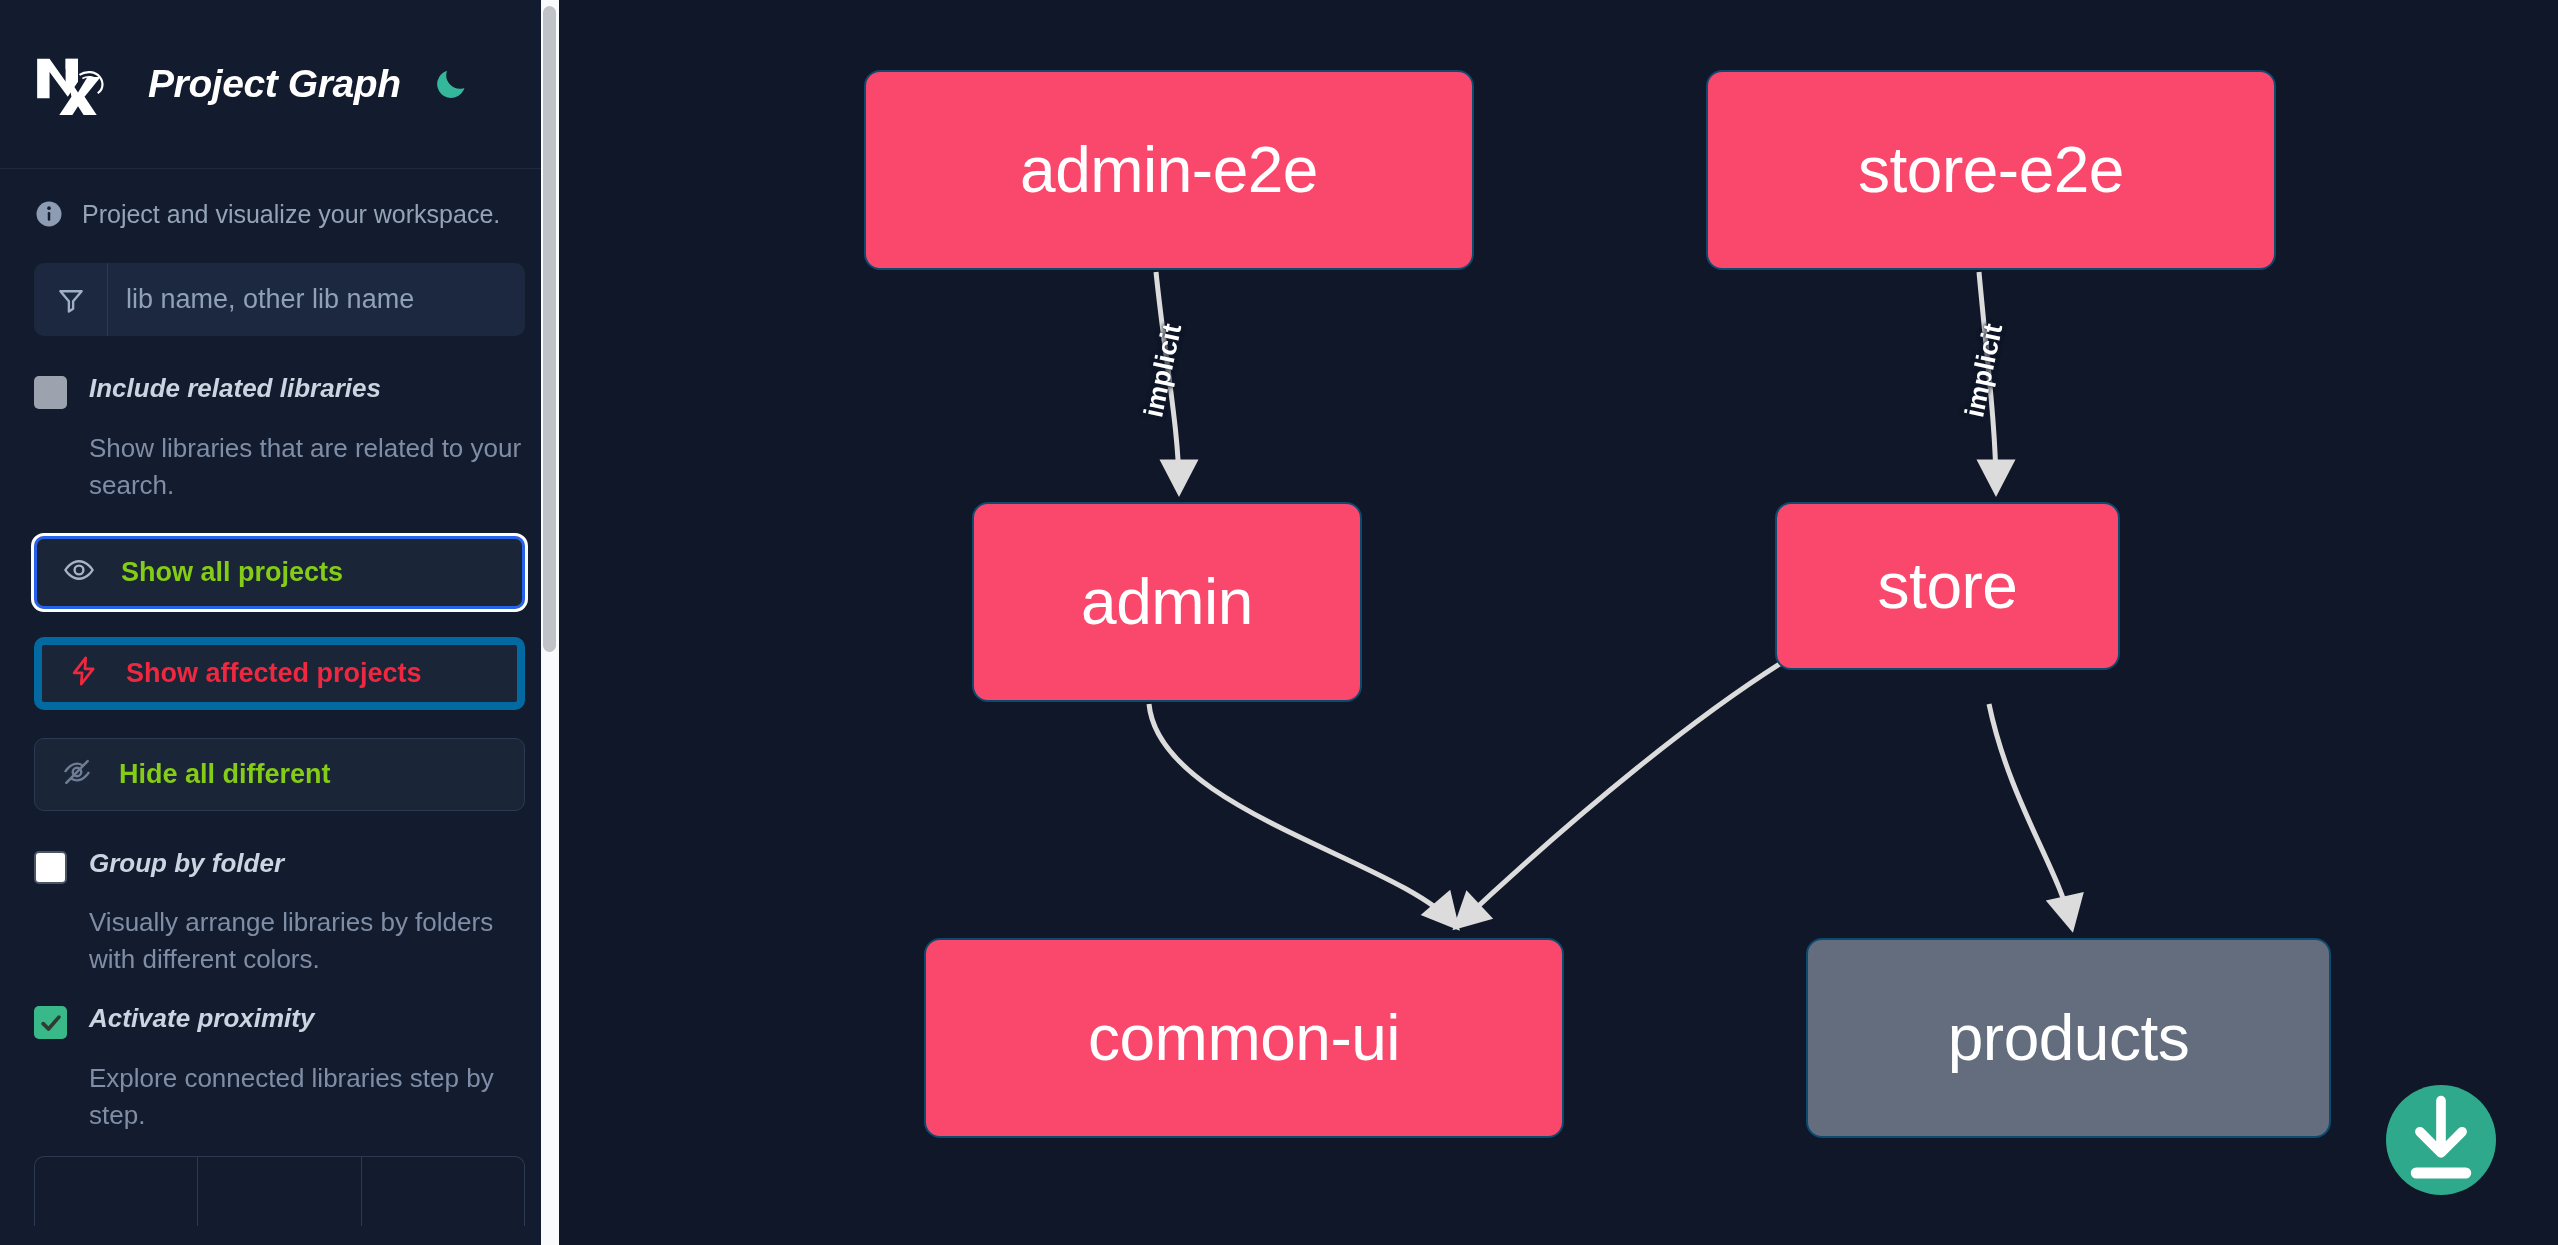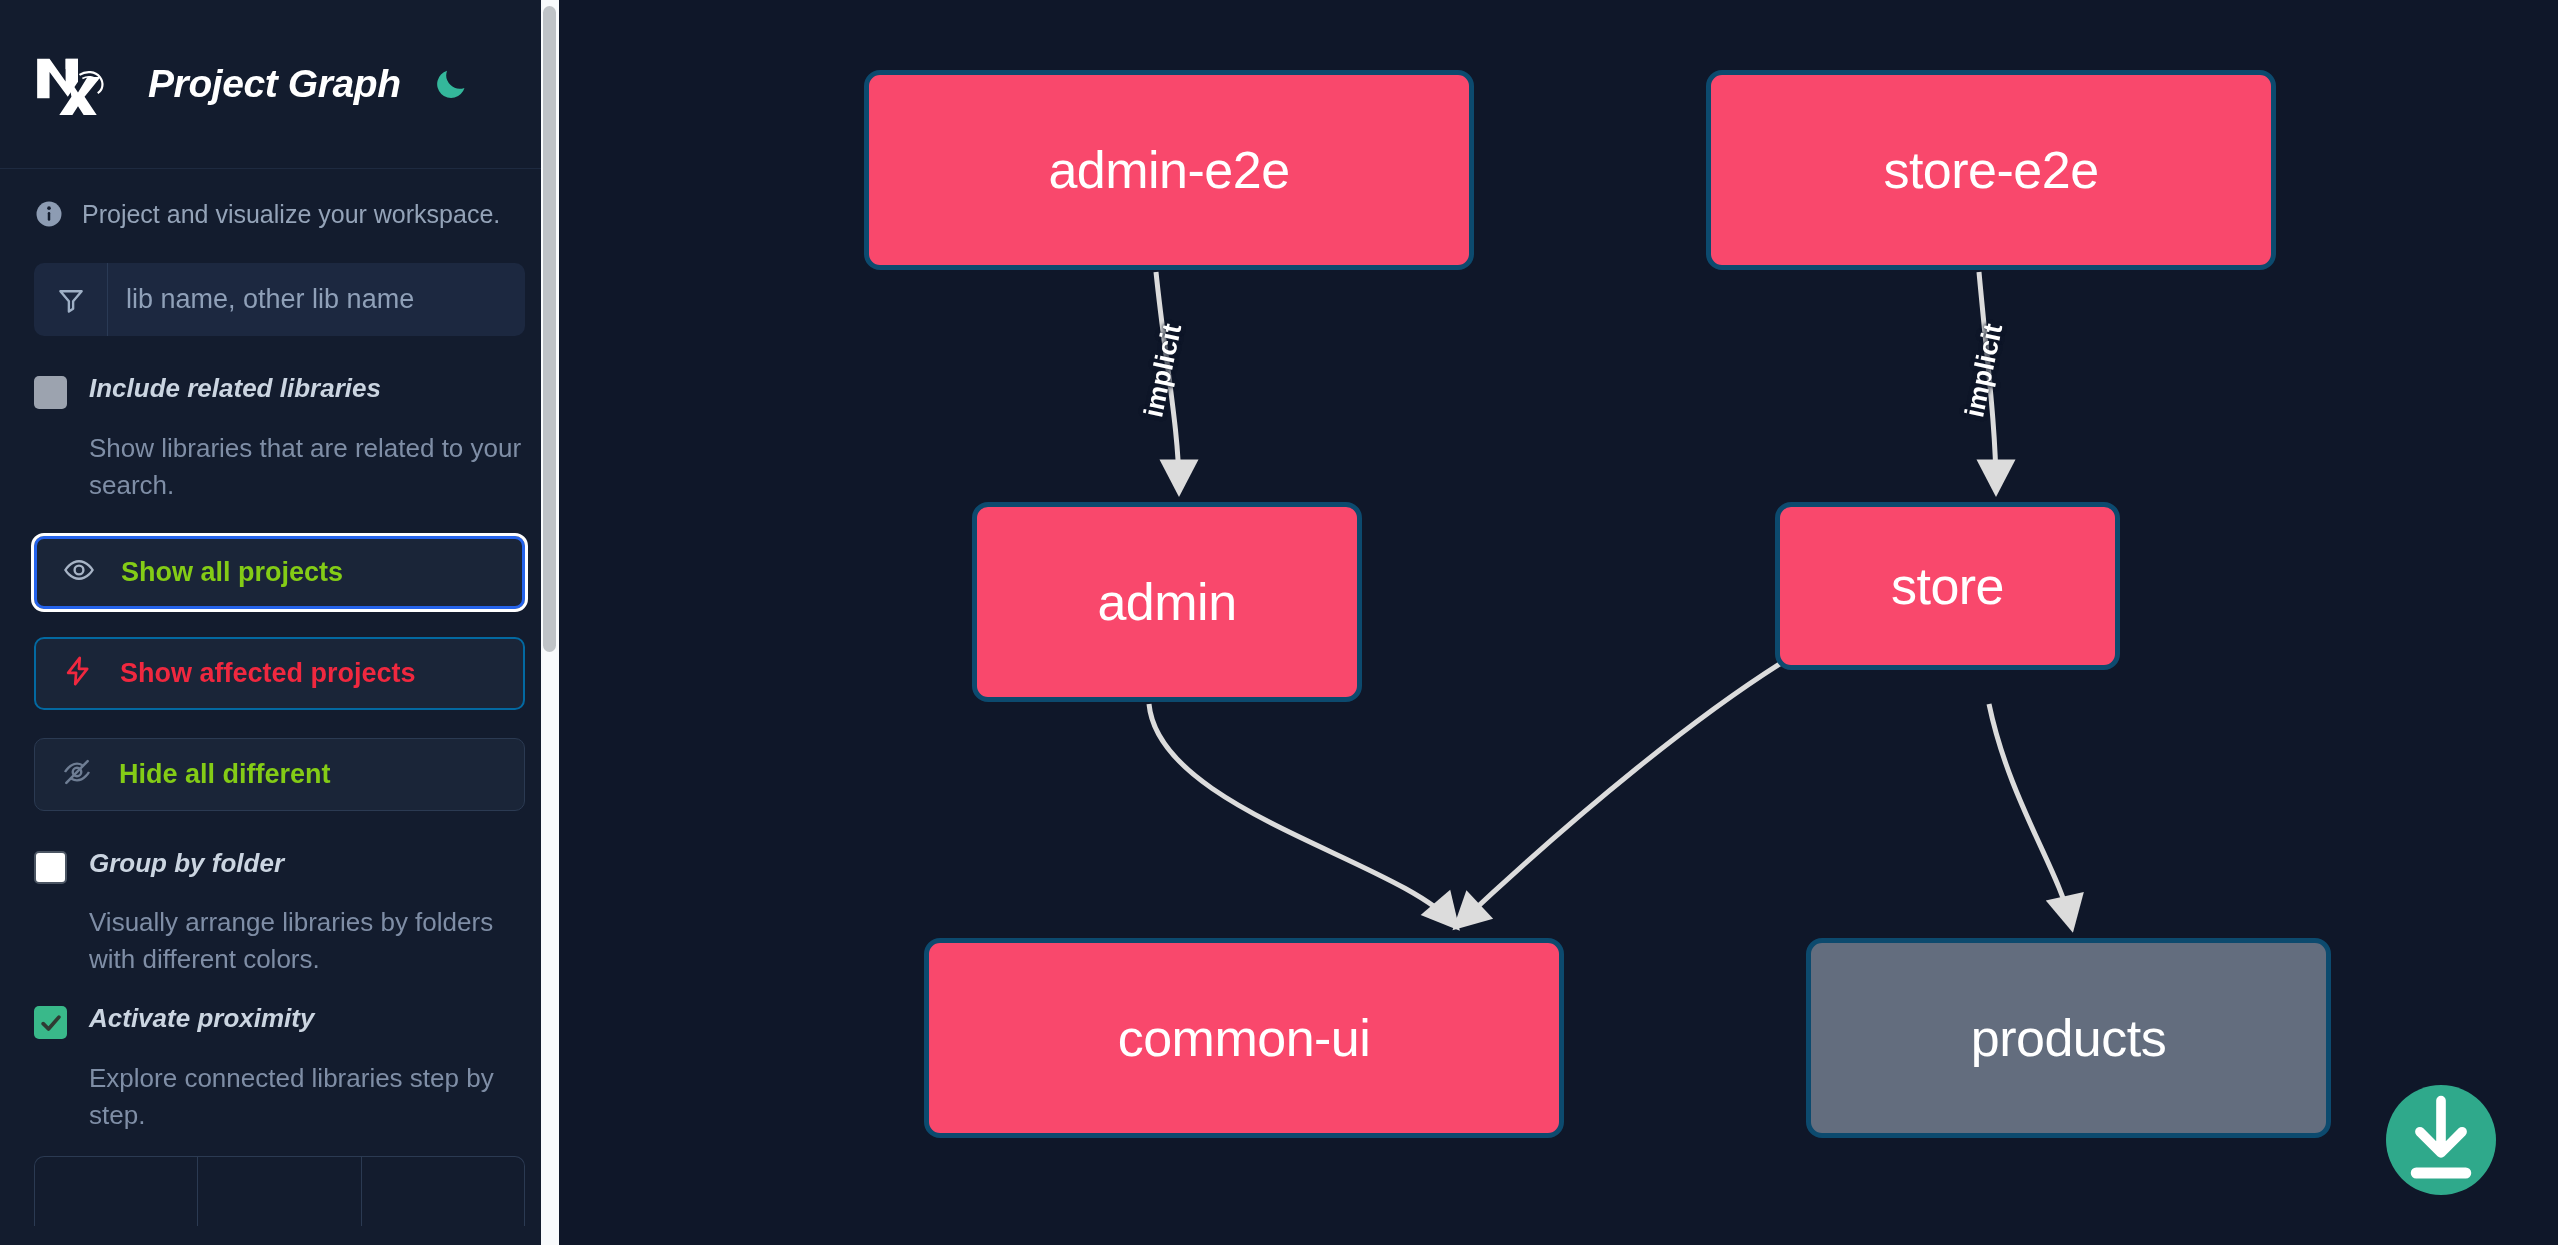--- a/index.html
+++ b/index.html
@@ -153,21 +153,21 @@
     border: 1px solid #2B3A52;
     margin-bottom: 28px;
     cursor: pointer;
   }
   .gbtn .lbl { font-size: 27px; font-weight: 700; color: #84cc16; }
   .gbtn.focused {
     border: 3px solid #2563EB;
     outline: 3px solid #FFFFFF;
     outline-offset: 0px;
   }
-  .gbtn.danger { border: 2px solid #0369a1; }
+  .gbtn.danger { border: 8px solid #0369a1; }
   .gbtn.danger .lbl { color: #F0283F; font-weight: 700; }
 
   .seg-peek {
     display: flex;
     height: 70px;
     border: 1px solid #2B3A52;
     border-bottom: 0;
     border-radius: 10px 10px 0 0;
     overflow: hidden;
     margin-top: 8px;
@@ -196,28 +196,28 @@
     position: relative;
     flex: 1;
     height: 1245px;
     background: #0F1729;
     overflow: hidden;
   }
   #graph svg { position: absolute; inset: 0; width: 100%; height: 100%; }
 
   .node {
     position: absolute;
-    border: 5px solid #0c4a6e;
+    border: 2px solid #0c4a6e;
     border-radius: 16px;
     display: flex;
     align-items: center;
     justify-content: center;
     cursor: pointer;
     color: #FFFFFF;
-    font-size: 52px;
+    font-size: 64px;
     letter-spacing: -0.5px;
     white-space: nowrap;
   }
   .node.pink { background: #F9486C; }
   .node.slate { background: #636D7E; }
 
   .edge-label {
     position: absolute;
     font-size: 27px;
     font-weight: 700;

